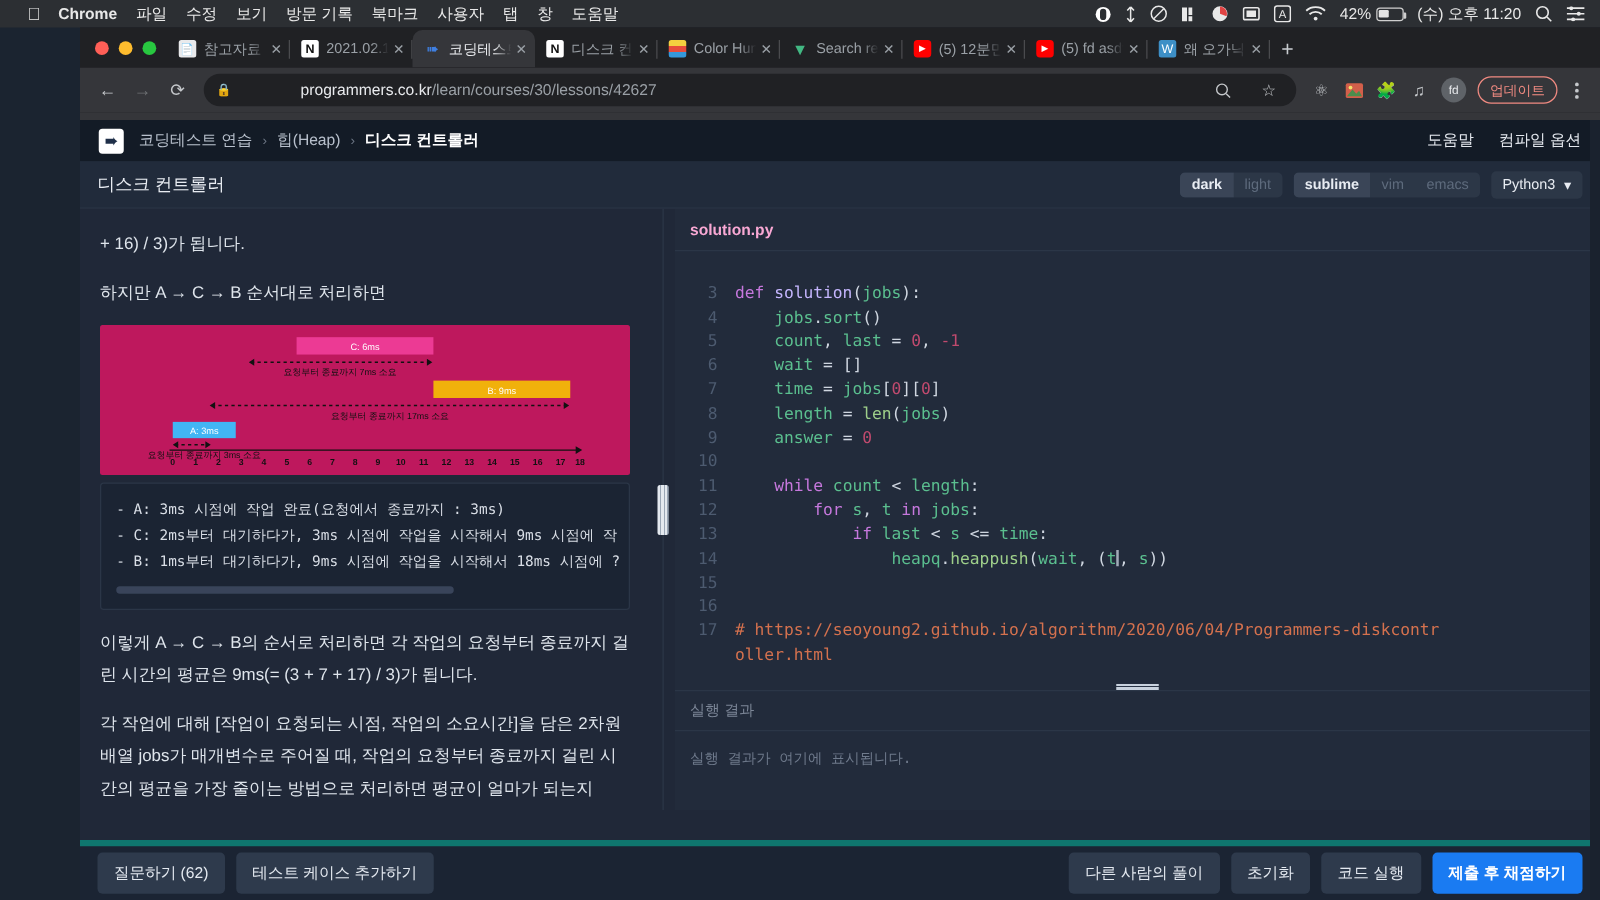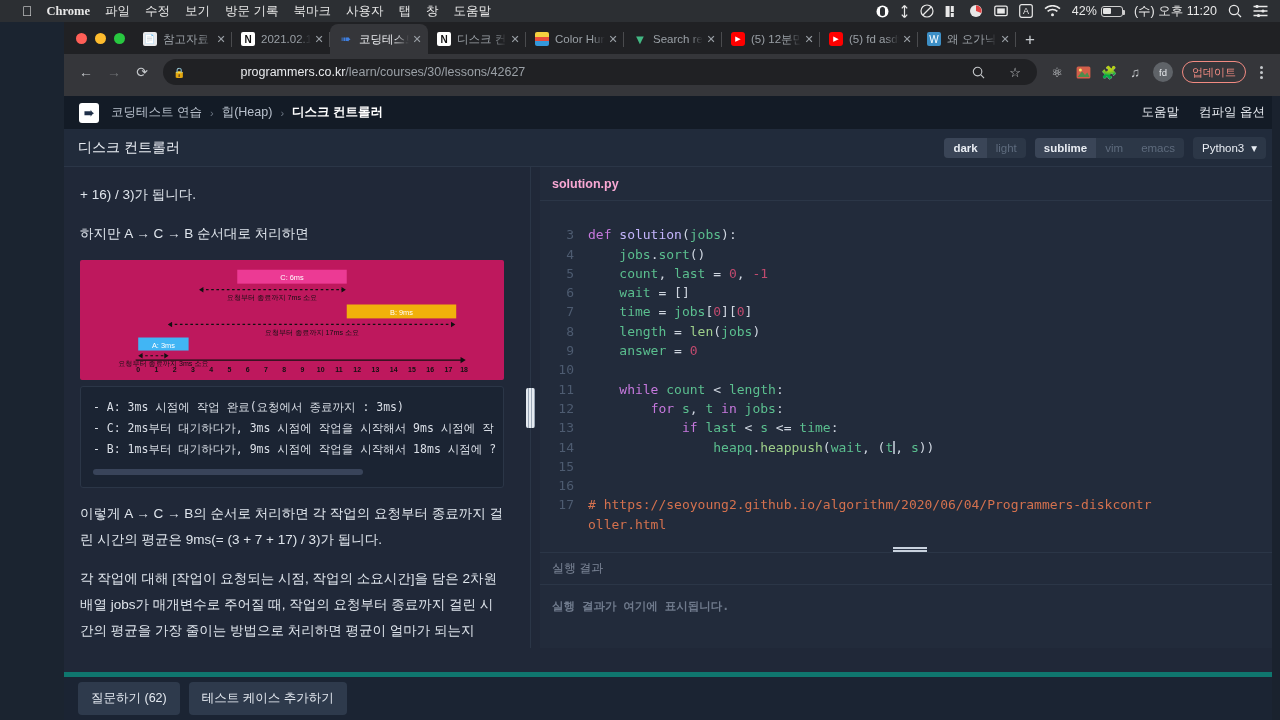--- a/index.html
+++ b/index.html
@@ -12,21 +12,21 @@
   .screen { position: relative; width: 1280px; height: 720px; background: #1b2430; }
 
   
   .macbar {
     position: absolute; top: 0; left: 0; width: 1280px; height: 22px;
     background: #2c2f33; display: flex; align-items: center;
     padding: 0 8px; color: #e8e8e8; font-size: 12.5px;
   }
   .macbar .apple { font-size: 14px; margin: 0 14px 0 14px; line-height: 1; }
   .macbar .mitem { margin-right: 15px; white-space: nowrap; }
-  .macbar .mitem.bold { font-weight: bold; font-family: Liberation Serif, serif; }
+  .macbar .mitem.bold { font-weight: bold; }
   .macbar .right { margin-left: auto; display: flex; align-items: center; gap: 11px; padding-right: 4px;}
   .macbar .right .ic { display:inline-flex; align-items:center; justify-content:center; }
   .batt { display: flex; align-items: center; gap: 4px; }
   .batt .shell { width: 22px; height: 11px; border: 1.4px solid #cfcfcf; border-radius: 3px; position: relative; }
   .batt .shell:after { content:''; position:absolute; right:-3.5px; top:3px; width:2px;height:5px;background:#cfcfcf;border-radius:0 1px 1px 0;}
   .batt .lvl { position:absolute; left:1.2px; top:1.2px; height:6.2px; width:8px; background:#e4e4e4; border-radius:1px;}
 
   
   .chrome { position: absolute; top: 22px; left: 64px; width: 1216px; height: 698px; background: #202124; }
 
@@ -133,21 +133,21 @@
   .cmt { color: #d4714e; }
   .meth { color: #9ecf8a; }
   .ibeam { display:inline-block; width:2px; height:13px; vertical-align:-2px; background:#b9c2cf; opacity:.85;
            box-shadow: 0 -7px 0 -6px #b9c2cf, 0 7px 0 -6px #b9c2cf; }
 
   .splitgrip { position: absolute; left: 50%; transform: translateX(-50%); bottom: -4px; width: 34px; height: 9px;
                background: repeating-linear-gradient(to bottom, #c9d2de 0 2px, #2a3446 2px 3px); z-index: 4;}
   .resultbar { height: 32px; border-top: 1px solid #2b3647; display: flex; align-items: center; padding: 0 12px;
                color: #7d8798; font-size: 12px; position: relative; }
   .resultbody { height: 64px; border-top: 1px solid #2b3647; padding: 14px 12px; color: #6f7a8c;
-                font-family: "DejaVu Sans Mono", monospace; font-size: 11.5px; font-weight: bold; }
+                font-family: "DejaVu Sans Mono", monospace; font-size: 11.5px; }
 
   .footer { position: absolute; bottom: 0; left: 0; width: 1216px; height: 48px; background: #1b2433;
             border-top: 5px solid #0f766e; display: flex; align-items: center; padding: 0 14px; }
   .btn { background: #2e3a4c; color: #e4e9f0; border-radius: 4px; font-size: 12.5px;
          padding: 8px 13px; margin-right: 9px; white-space: nowrap; }
   .btn.primary { background: #1a7bf2; color: #fff; font-weight: bold; }
   .footer .right { margin-left: auto; display: flex; align-items: center; }
   .footer .right .btn { margin-right: 0; margin-left: 9px; }
   .rail { position:absolute; right:0; top:96px; width:8px; height:624px; background:#1a222e;}
 </style>
@@ -631,17 +631,23 @@
         </div>
         <div class="resultbody">
           <span>실행 결과가 여기에 표시됩니다.</span>
         </div>
       </div>
     </div>
 
     <div class="footer">
       <span class="btn">질문하기 (62)</span>
       <span class="btn">테스트 케이스 추가하기</span>
+      <span class="right">
+        <span class="btn">다른 사람의 풀이</span>
+        <span class="btn">초기화</span>
+        <span class="btn">코드 실행</span>
+        <span class="btn primary">제출 후 채점하기</span>
+      </span>
     </div>
 
     <div class="rail" style="position:absolute;right:0;top:0;height:624px;"></div>
   </div>
 </div>
 
 </body></html>

